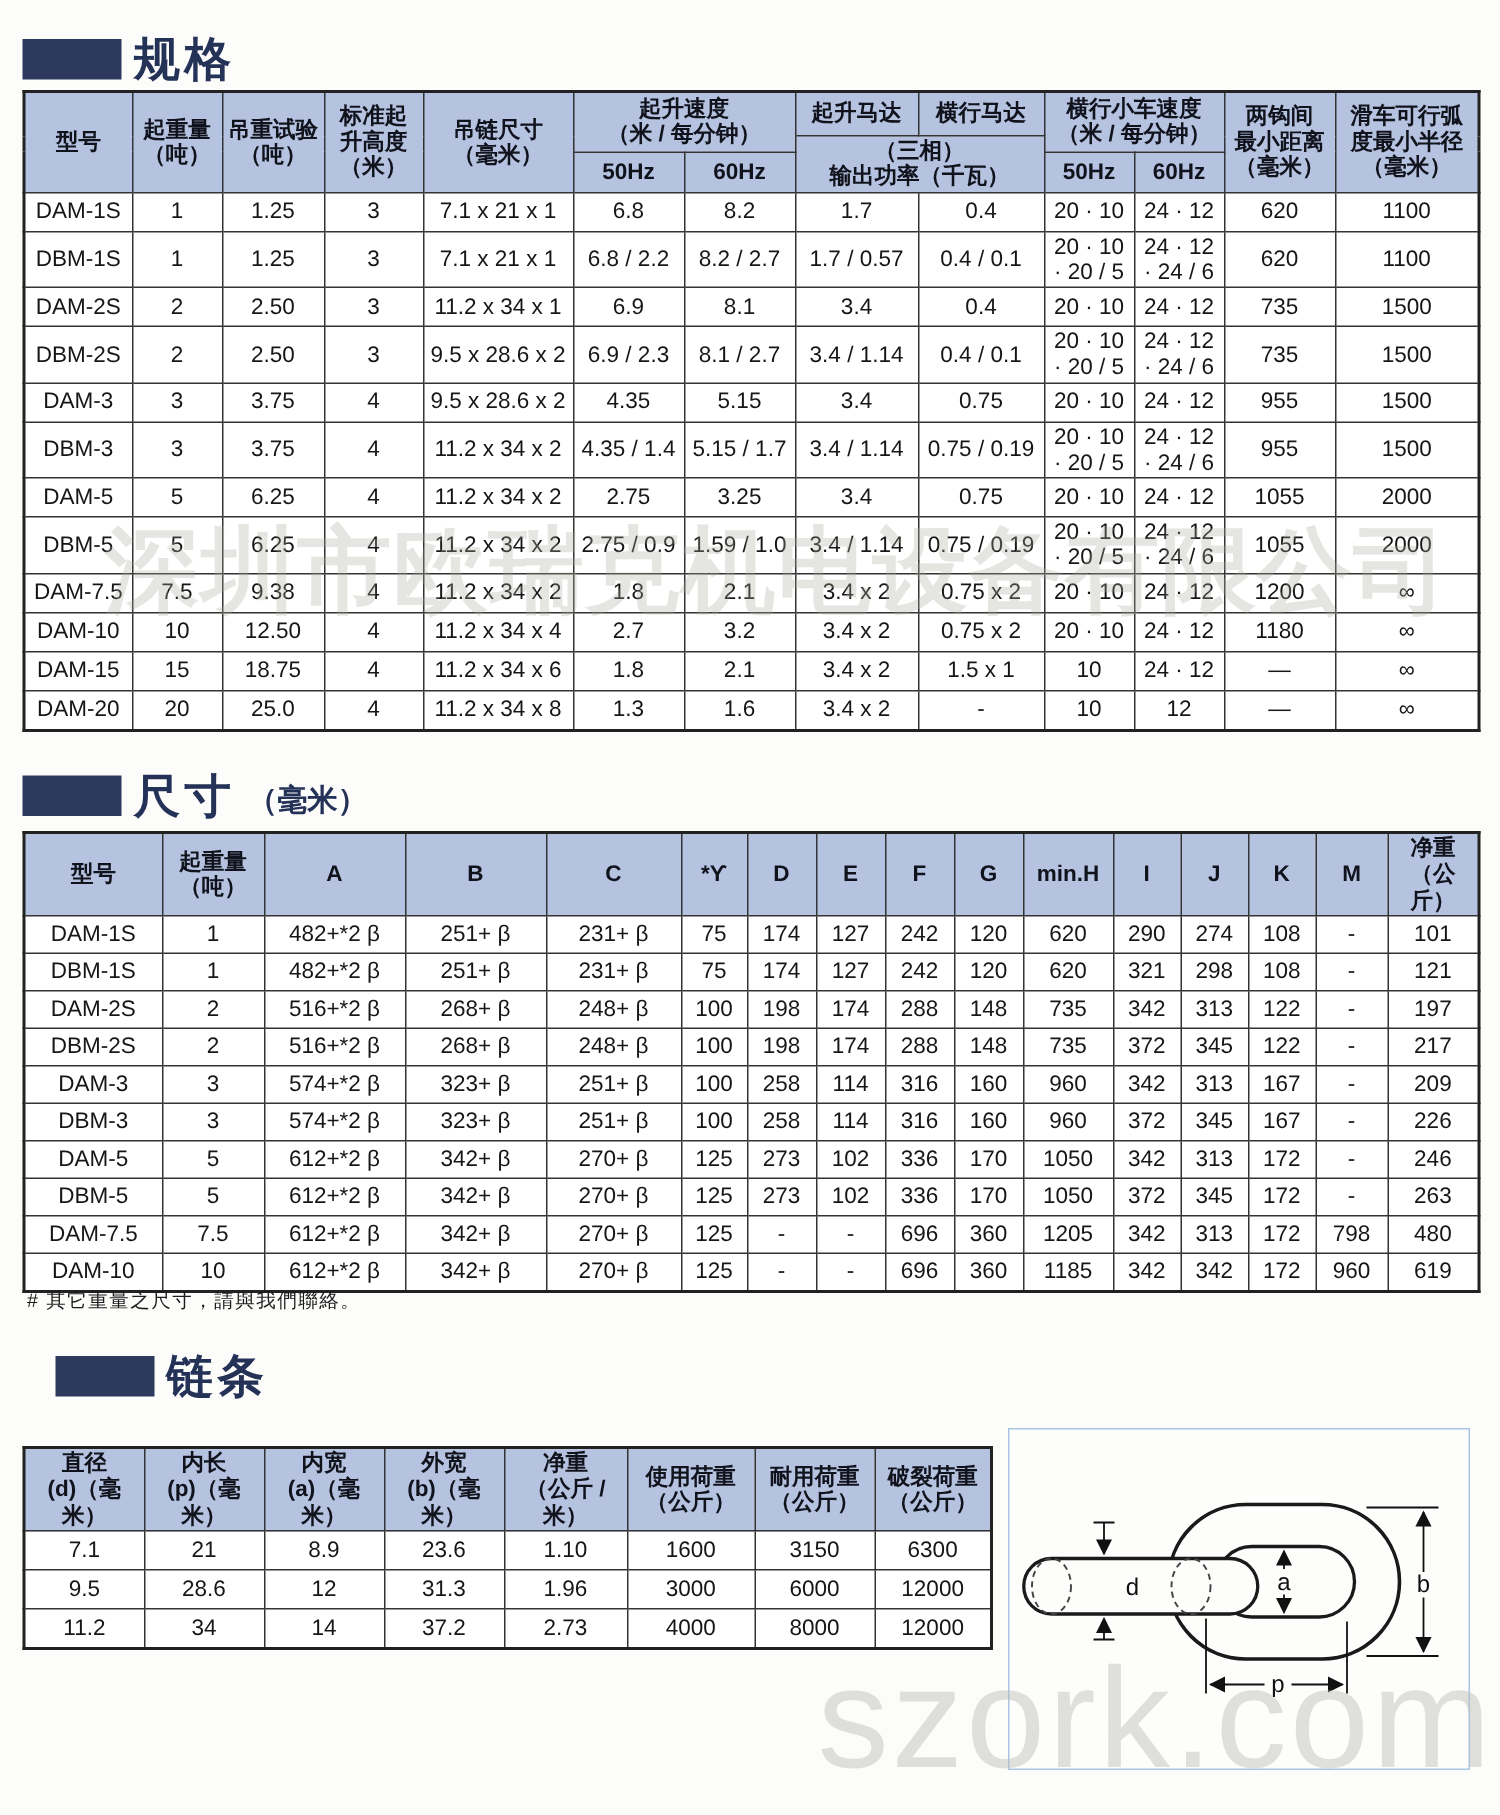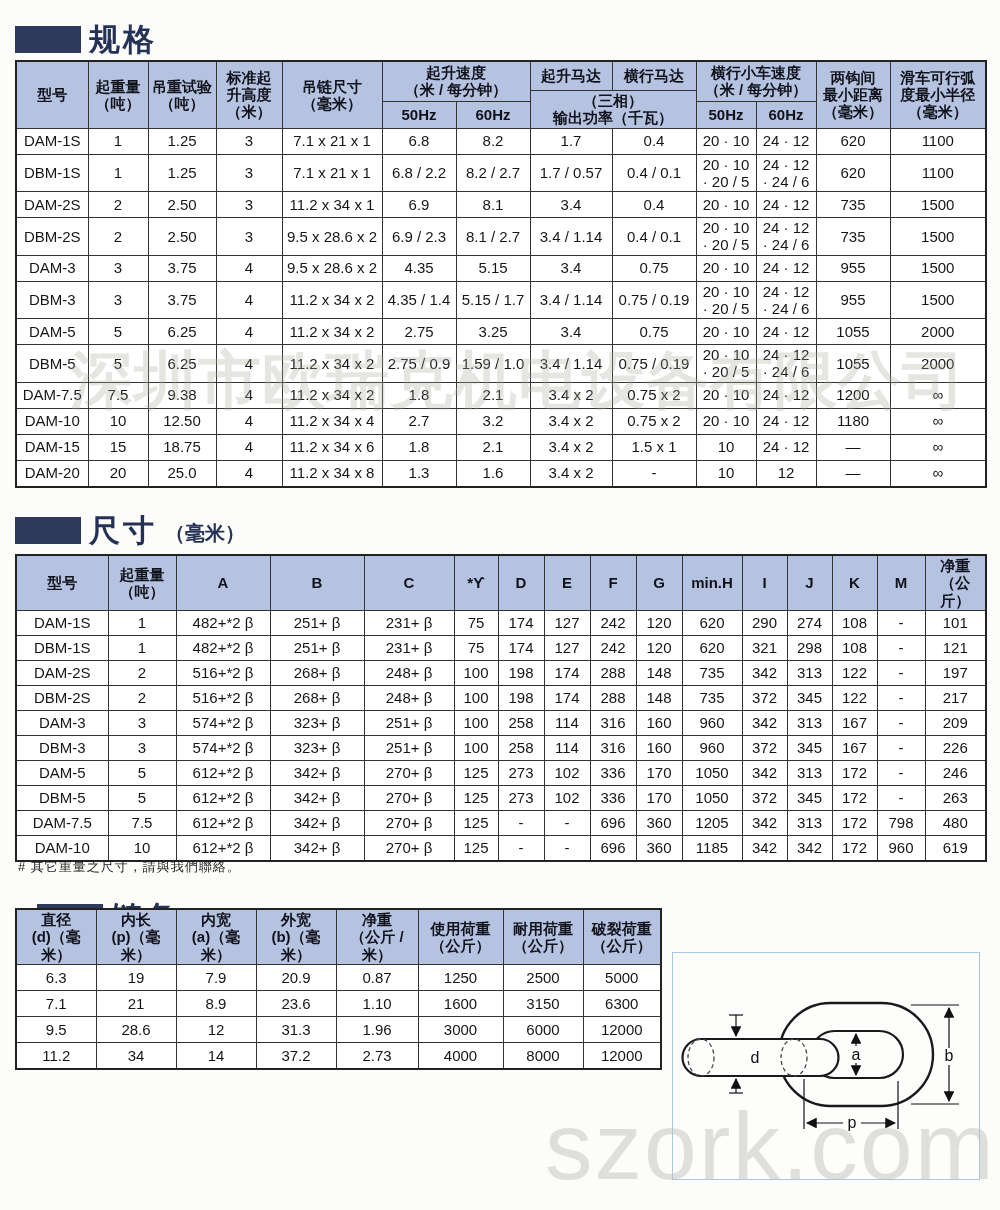--- a/index.html
+++ b/index.html
@@ -38,21 +38,21 @@
   .t1 thead tr.h2 th{height:18px;}
   .t1 thead tr.h3 th{height:24px;}
   .t1 tbody td{height:23px;}
 
   
   .t2{left:15px;top:554px;width:970px;}
   .t2 thead th{height:48px;}
   .t2 tbody td{height:22px;}
 
   
-  .t3{left:15px;top:908px;width:645px;}
+  .t3{left:15px;top:964px;width:645px;}
   .t3 thead th{height:52px;}
   .t3 tbody td{height:23px;}
 
   .footnote{
     position:absolute;left:18px;top:858px;
     font-size:13px;color:#1b1b1b;letter-spacing:1px;
   }
 
   
   .diagram-box{
@@ -592,30 +592,20 @@
           <th>使用荷重
 （公斤）</th>
           <th>耐用荷重
 （公斤）</th>
           <th>破裂荷重
 （公斤）</th>
         </tr>
     </thead>
     <tbody>
         <tr>
-          <td>6.3</td>
-          <td>19</td>
-          <td>7.9</td>
-          <td>20.9</td>
-          <td>0.87</td>
-          <td>1250</td>
-          <td>2500</td>
-          <td>5000</td>
-        </tr>
-        <tr>
           <td>7.1</td>
           <td>21</td>
           <td>8.9</td>
           <td>23.6</td>
           <td>1.10</td>
           <td>1600</td>
           <td>3150</td>
           <td>6300</td>
         </tr>
         <tr>

